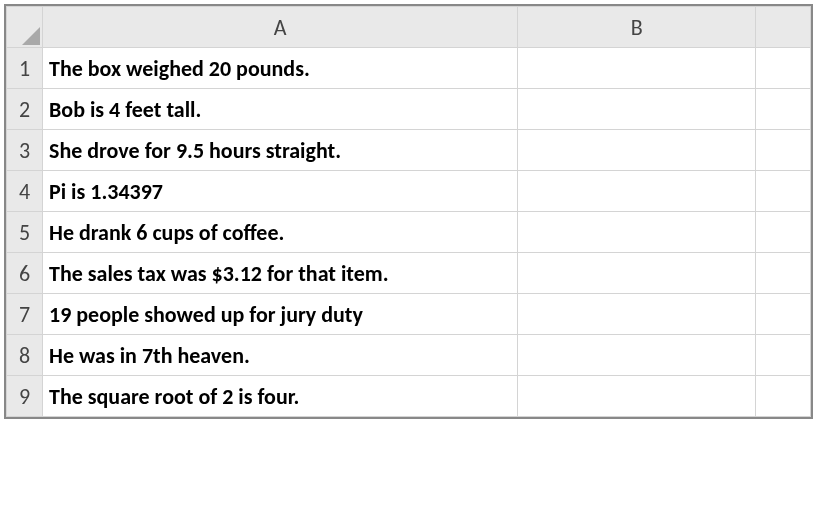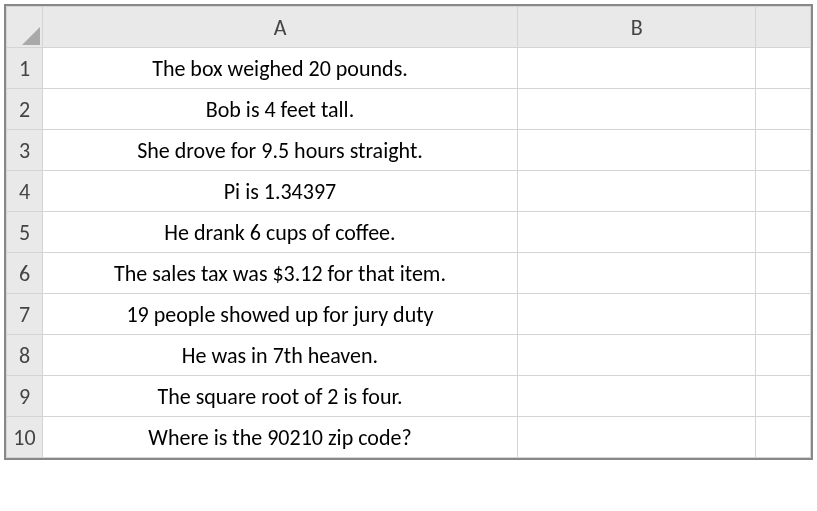--- a/index.html
+++ b/index.html
@@ -18,23 +18,23 @@
       background: #fff;
     }
     table {
       border-collapse: collapse;
       table-layout: fixed;
     }
     th, td {
       border: 1px solid #d4d4d4;
       height: 41px;
       font-size: 22px;
-      font-weight: normal;
+      font-weight: bold;
       padding: 0 6px;
-      text-align: center;
+      text-align: left;
       vertical-align: middle;
       white-space: nowrap;
       overflow: hidden;
     }
     th {
       background: #e9e9e9;
       text-align: center;
       color: #444;
       font-weight: normal;
     }
@@ -142,24 +142,18 @@
         <td>He was in 7th heaven.</td>
         <td></td>
         <td></td>
       </tr>
       <tr>
         <th class="row-header">9</th>
         <td>The square root of 2 is four.</td>
         <td></td>
         <td></td>
       </tr>
-      <tr>
-        <th class="row-header">10</th>
-        <td>Where is the 90210 zip code?</td>
-        <td></td>
-        <td></td>
-      </tr>
     </tbody>
   </table>
 </div>
 
 
 
 
 </body></html>

